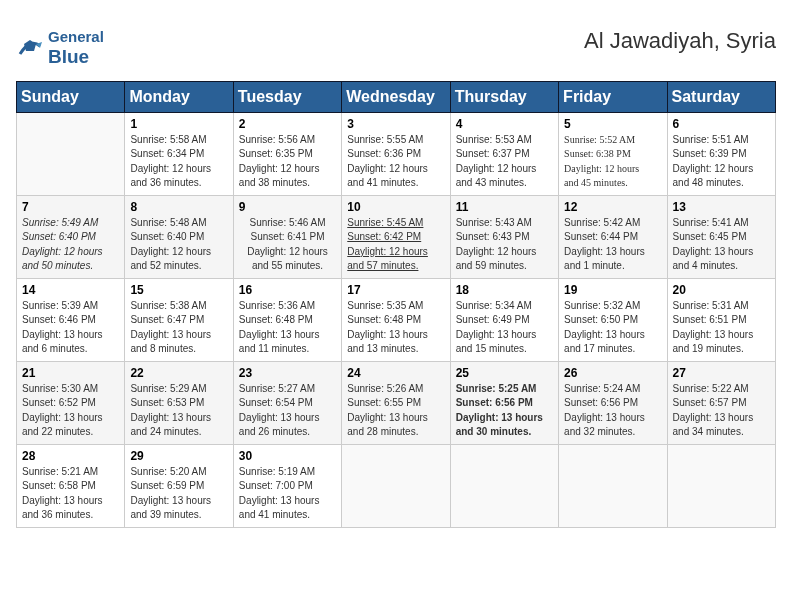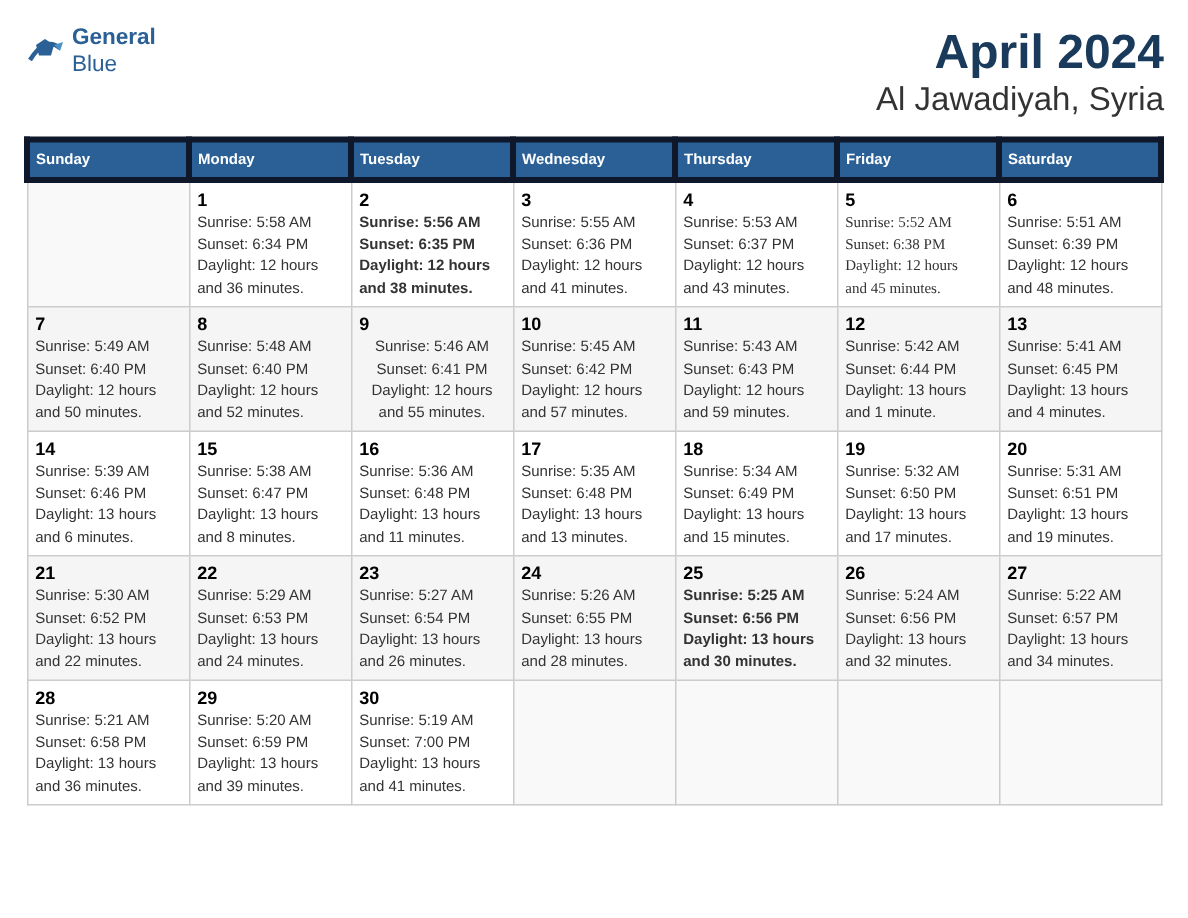--- a/index.html
+++ b/index.html
@@ -8,20 +8,21 @@
       background: #fff;
       width: 792px;
       min-height: 612px;
       padding: 16px;
     }
     .header-area {
       display: flex;
       justify-content: space-between;
       align-items: flex-start;
       margin-bottom: 12px;
+      margin-top: 12px;
     }
     .logo {
       display: flex;
       align-items: center;
     }
     .logo-icon {
       width: 28px;
       height: 28px;
       margin-right: 4px;
     }
@@ -40,23 +41,23 @@
     .calendar-table {
       width: 100%;
       border-collapse: collapse;
       font-size: 10.5px;
     }
     .calendar-table thead th {
       background: #2a6096;
       color: #fff;
       padding: 6px 4px;
       text-align: left;
-      font-size: 10px;
+      font-size: 16px;
       font-weight: bold;
-      border: 4px solid #0f172a;
+      border: 1px solid #0f172a;
     }
     .calendar-table tbody td {
       vertical-align: top;
       border: 1px solid #ccc;
       padding: 4px 5px;
       width: 14.28%;
       height: 80px;
       background: #fff;
     }
     .calendar-table tbody tr:nth-child(even) td {
@@ -86,25 +87,24 @@
     <svg class="logo-icon" viewBox="0 0 28 28">
       <rect x="0" y="0" width="28" height="28" fill="none"></rect>
       <path d="M4 20 Q14 4 24 12" stroke="#2a6096" stroke-width="3" fill="none"></path>
       <path d="M14 6 L20 10 L18 17 L10 17 L8 10 Z" fill="#2a6096"></path>
       <path d="M20 10 L26 8 L24 14 Z" fill="#4a90c0"></path>
     </svg>
     <div>
       <div style="font-size:15px;font-weight:bold;color:#1a3a5c;line-height:1.2;">
         <span style="color:#2a6096;">General</span>
       </div>
-      <div style="font-size:15px;font-weight:normal;color:#2a6096;line-height:1.2;">Blue</div>
+      <div style="font-size:19px;font-weight:bold;color:#2a6096;line-height:1.2;">Blue</div>
     </div>
   </div>
   <div class="title-area">
-    <div class="month-title">April 2024</div>
     <div class="location-title">Al Jawadiyah, Syria</div>
   </div>
 </div>
 
 <table class="calendar-table">
   <thead>
     <tr id="weekday-header">
         <th>Sunday</th>
         <th>Monday</th>
         <th>Tuesday</th>
@@ -119,21 +119,21 @@
         <td class="empty-cell"></td>
         <td>
           <span class="day-number">1</span>
           <div class="cell-content" style="white-space: pre-line;">Sunrise: 5:58 AM
 Sunset: 6:34 PM
 Daylight: 12 hours
 and 36 minutes.</div>
         </td>
         <td>
           <span class="day-number">2</span>
-          <div class="cell-content" style="white-space: pre-line; font-weight: bold;">Sunrise: 5:56 AM
+          <div class="cell-content" style="white-space: pre-line;">Sunrise: 5:56 AM
 Sunset: 6:35 PM
 Daylight: 12 hours
 and 38 minutes.</div>
         </td>
         <td>
           <span class="day-number">3</span>
           <div class="cell-content" style="white-space: pre-line;">Sunrise: 5:55 AM
 Sunset: 6:36 PM
 Daylight: 12 hours
 and 41 minutes.</div>
@@ -156,42 +156,42 @@
           <span class="day-number">6</span>
           <div class="cell-content" style="white-space: pre-line;">Sunrise: 5:51 AM
 Sunset: 6:39 PM
 Daylight: 12 hours
 and 48 minutes.</div>
         </td>
       </tr>
       <tr>
         <td>
           <span class="day-number">7</span>
-          <div class="cell-content" style="white-space: pre-line;">Sunrise: 5:49 AM
+          <div class="cell-content" style="white-space: pre-line; font-style: italic;">Sunrise: 5:49 AM
 Sunset: 6:40 PM
 Daylight: 12 hours
 and 50 minutes.</div>
         </td>
         <td>
           <span class="day-number">8</span>
           <div class="cell-content" style="white-space: pre-line;">Sunrise: 5:48 AM
 Sunset: 6:40 PM
 Daylight: 12 hours
 and 52 minutes.</div>
         </td>
         <td>
           <span class="day-number">9</span>
           <div class="cell-content" style="white-space: pre-line; text-align: center;">Sunrise: 5:46 AM
 Sunset: 6:41 PM
 Daylight: 12 hours
 and 55 minutes.</div>
         </td>
         <td>
           <span class="day-number">10</span>
-          <div class="cell-content" style="white-space: pre-line;">Sunrise: 5:45 AM
+          <div class="cell-content" style="white-space: pre-line; text-decoration: underline;">Sunrise: 5:45 AM
 Sunset: 6:42 PM
 Daylight: 12 hours
 and 57 minutes.</div>
         </td>
         <td>
           <span class="day-number">11</span>
           <div class="cell-content" style="white-space: pre-line;">Sunrise: 5:43 AM
 Sunset: 6:43 PM
 Daylight: 12 hours
 and 59 minutes.</div>

